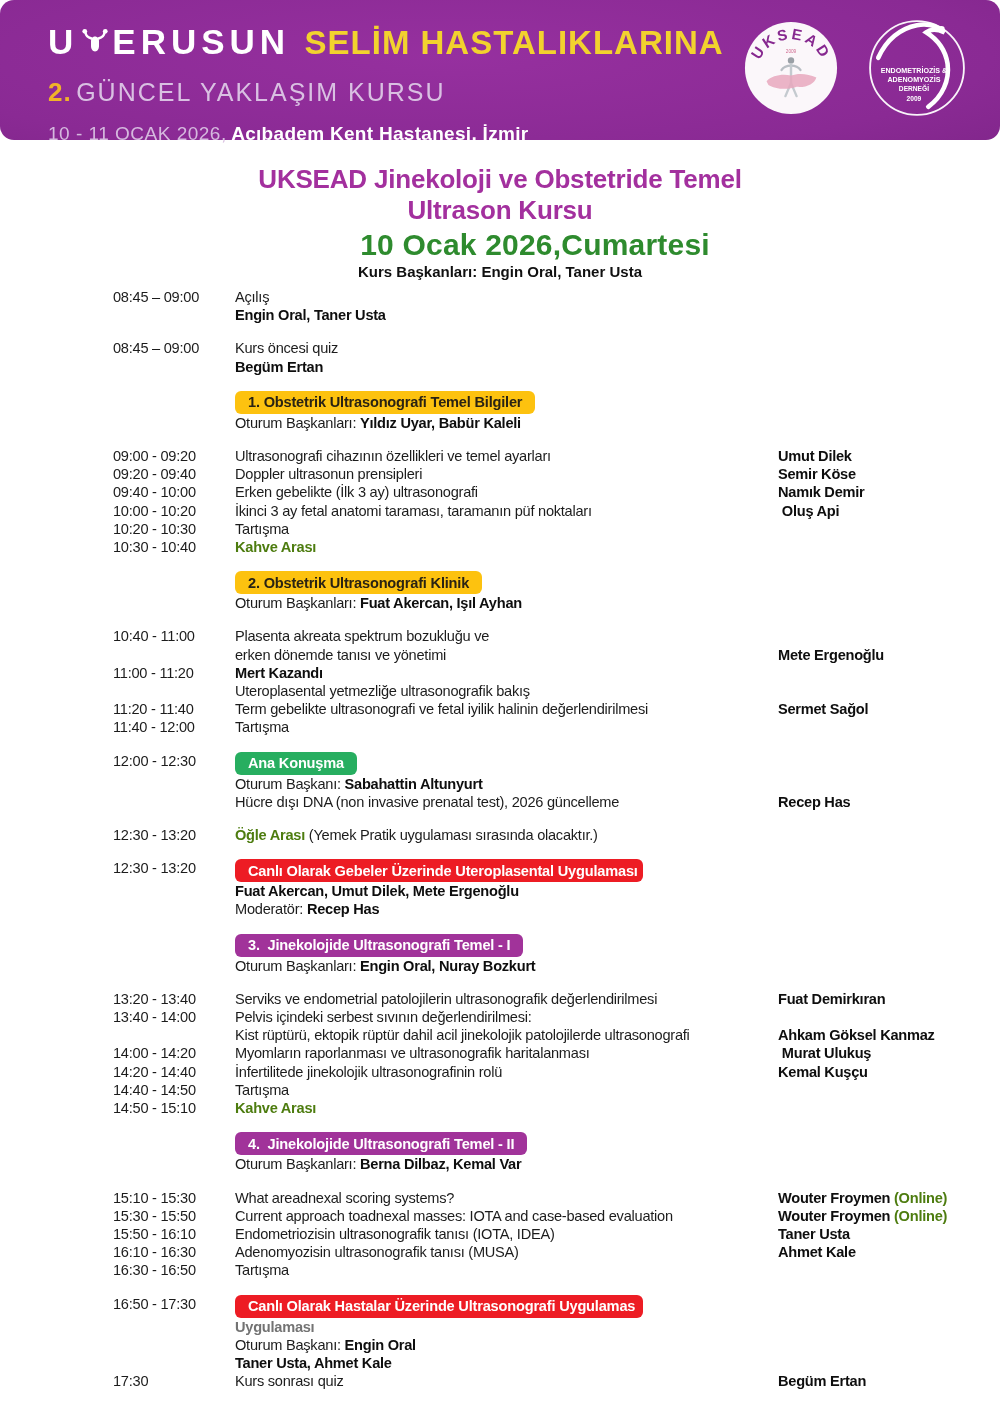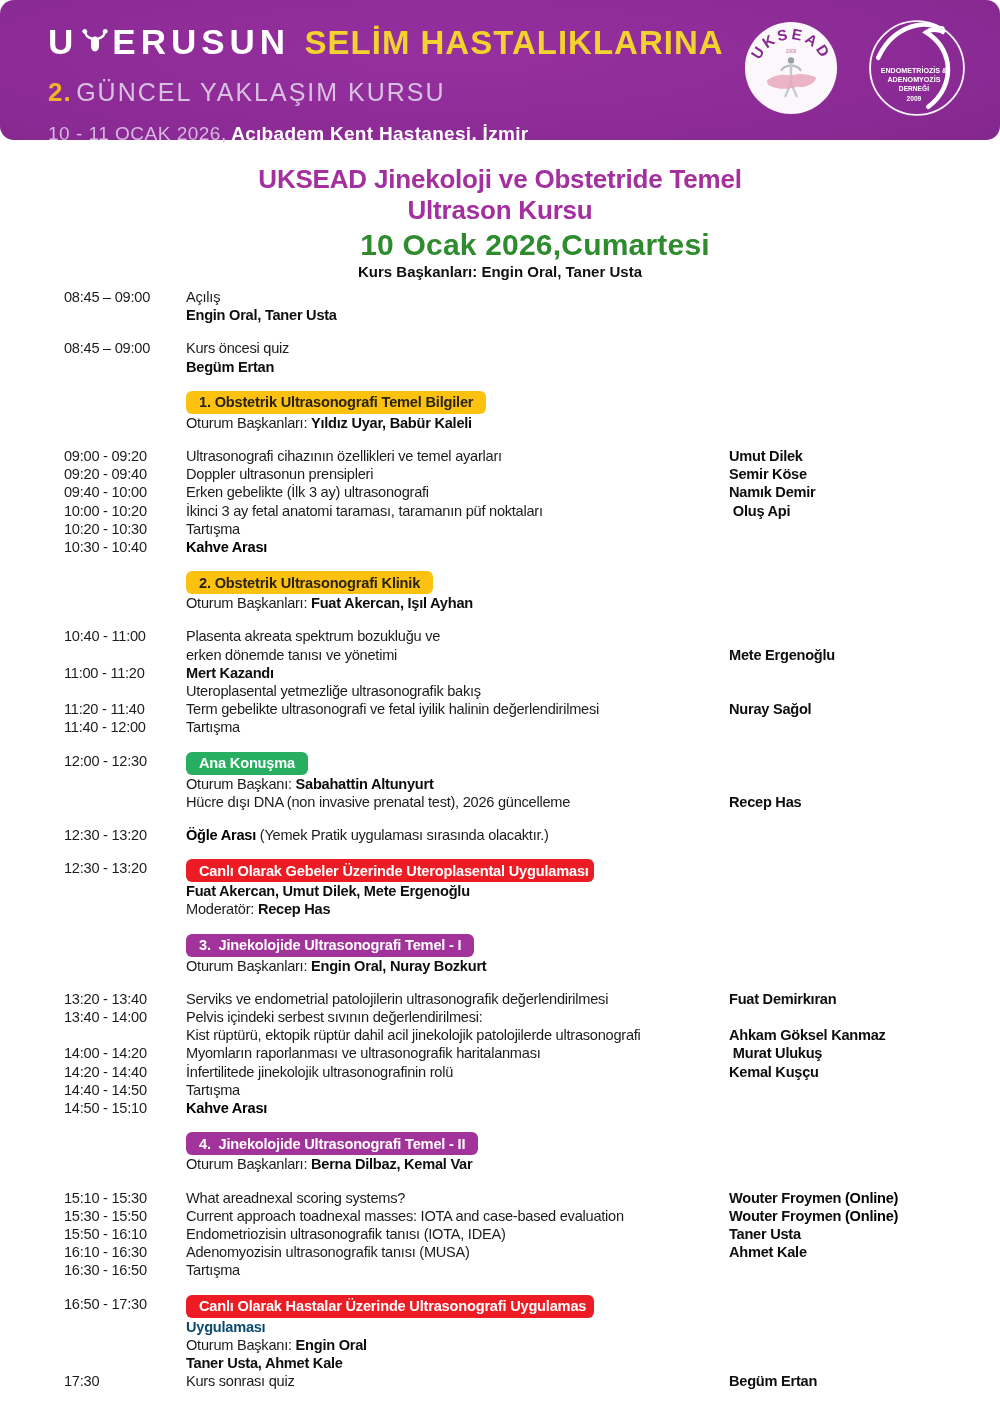--- a/index.html
+++ b/index.html
@@ -21,30 +21,30 @@
   .logo{position:absolute;top:50%;transform:translateY(-50%);}
   .logo-uksead{right:162px;}
   .logo-endo{right:32px;}
   
   .title-block{text-align:center;padding-top:24px;}
   .title-line{color:#a3309e;font-size:26px;font-weight:bold;line-height:31px;letter-spacing:-0.2px;}
   .title-date{color:#2e8b2e;font-size:30px;font-weight:bold;line-height:36px;margin-top:1px;text-indent:70px;letter-spacing:0.2px;}
   .title-chairs{color:#101010;font-size:15px;font-weight:bold;line-height:18px;}
   
   .program{padding-top:7px;}
-  .prog-row{display:grid;grid-template-columns:122px 543px auto;padding-left:64px;
+  .prog-row{display:grid;grid-template-columns:122px 543px auto;padding-left:113px;
     font-size:14.6px;line-height:18.2px;letter-spacing:-0.25px;min-height:18.2px;}
   .prog-row.gap{margin-top:15px;}
   .cell-time{white-space:pre;color:#1c1c1c;}
   .cell-content{white-space:pre;}
   .cell-speaker{white-space:pre;}
   .run-n{color:#1c1c1c;}
   .run-b{font-weight:bold;color:#0e0e0e;}
-  .run-rb{font-weight:bold;color:#000000;}
-  .run-pb{font-weight:bold;color:#0c4a6e;}
+  .run-rb{font-weight:bold;color:#4d7c0f;}
+  .run-pb{font-weight:bold;color:#737373;}
   .badge{display:inline-block;padding:2.5px 13px;border-radius:6px;font-weight:bold;
     font-size:14.6px;line-height:18px;letter-spacing:-0.2px;max-width:382px;overflow:hidden;vertical-align:middle;}
   .badge-yellow{background:#fdc20f;color:#2a2313;}
   .badge-green{background:#27ae60;color:#ffffff;}
   .badge-red{background:#ed1c24;color:#ffffff;}
   .badge-purple{background:#a1339a;color:#ffffff;}
 </style>
 </head>
 <body>
 
@@ -194,21 +194,21 @@
       <div class="cell-speaker"><span class="run-b">Mert Kazandı</span></div>
     </div>
     <div class="prog-row">
       <div class="cell-time"></div>
       <div class="cell-content"><span class="run-n">Uteroplasental yetmezliğe ultrasonografik bakış</span></div>
       <div class="cell-speaker"></div>
     </div>
     <div class="prog-row">
       <div class="cell-time">11:20 - 11:40</div>
       <div class="cell-content"><span class="run-n">Term gebelikte ultrasonografi ve fetal iyilik halinin değerlendirilmesi</span></div>
-      <div class="cell-speaker"><span class="run-b">Nuray Sağol</span></div>
+      <div class="cell-speaker"><span class="run-b">Sermet Sağol</span></div>
     </div>
     <div class="prog-row">
       <div class="cell-time">11:40 - 12:00</div>
       <div class="cell-content"><span class="run-n">Tartışma</span></div>
       <div class="cell-speaker"></div>
     </div>
     <div class="prog-row gap">
       <div class="cell-time">12:00 - 12:30</div>
       <div class="cell-content"><span class="badge badge-green">Ana Konuşma</span></div>
       <div class="cell-speaker"></div>

